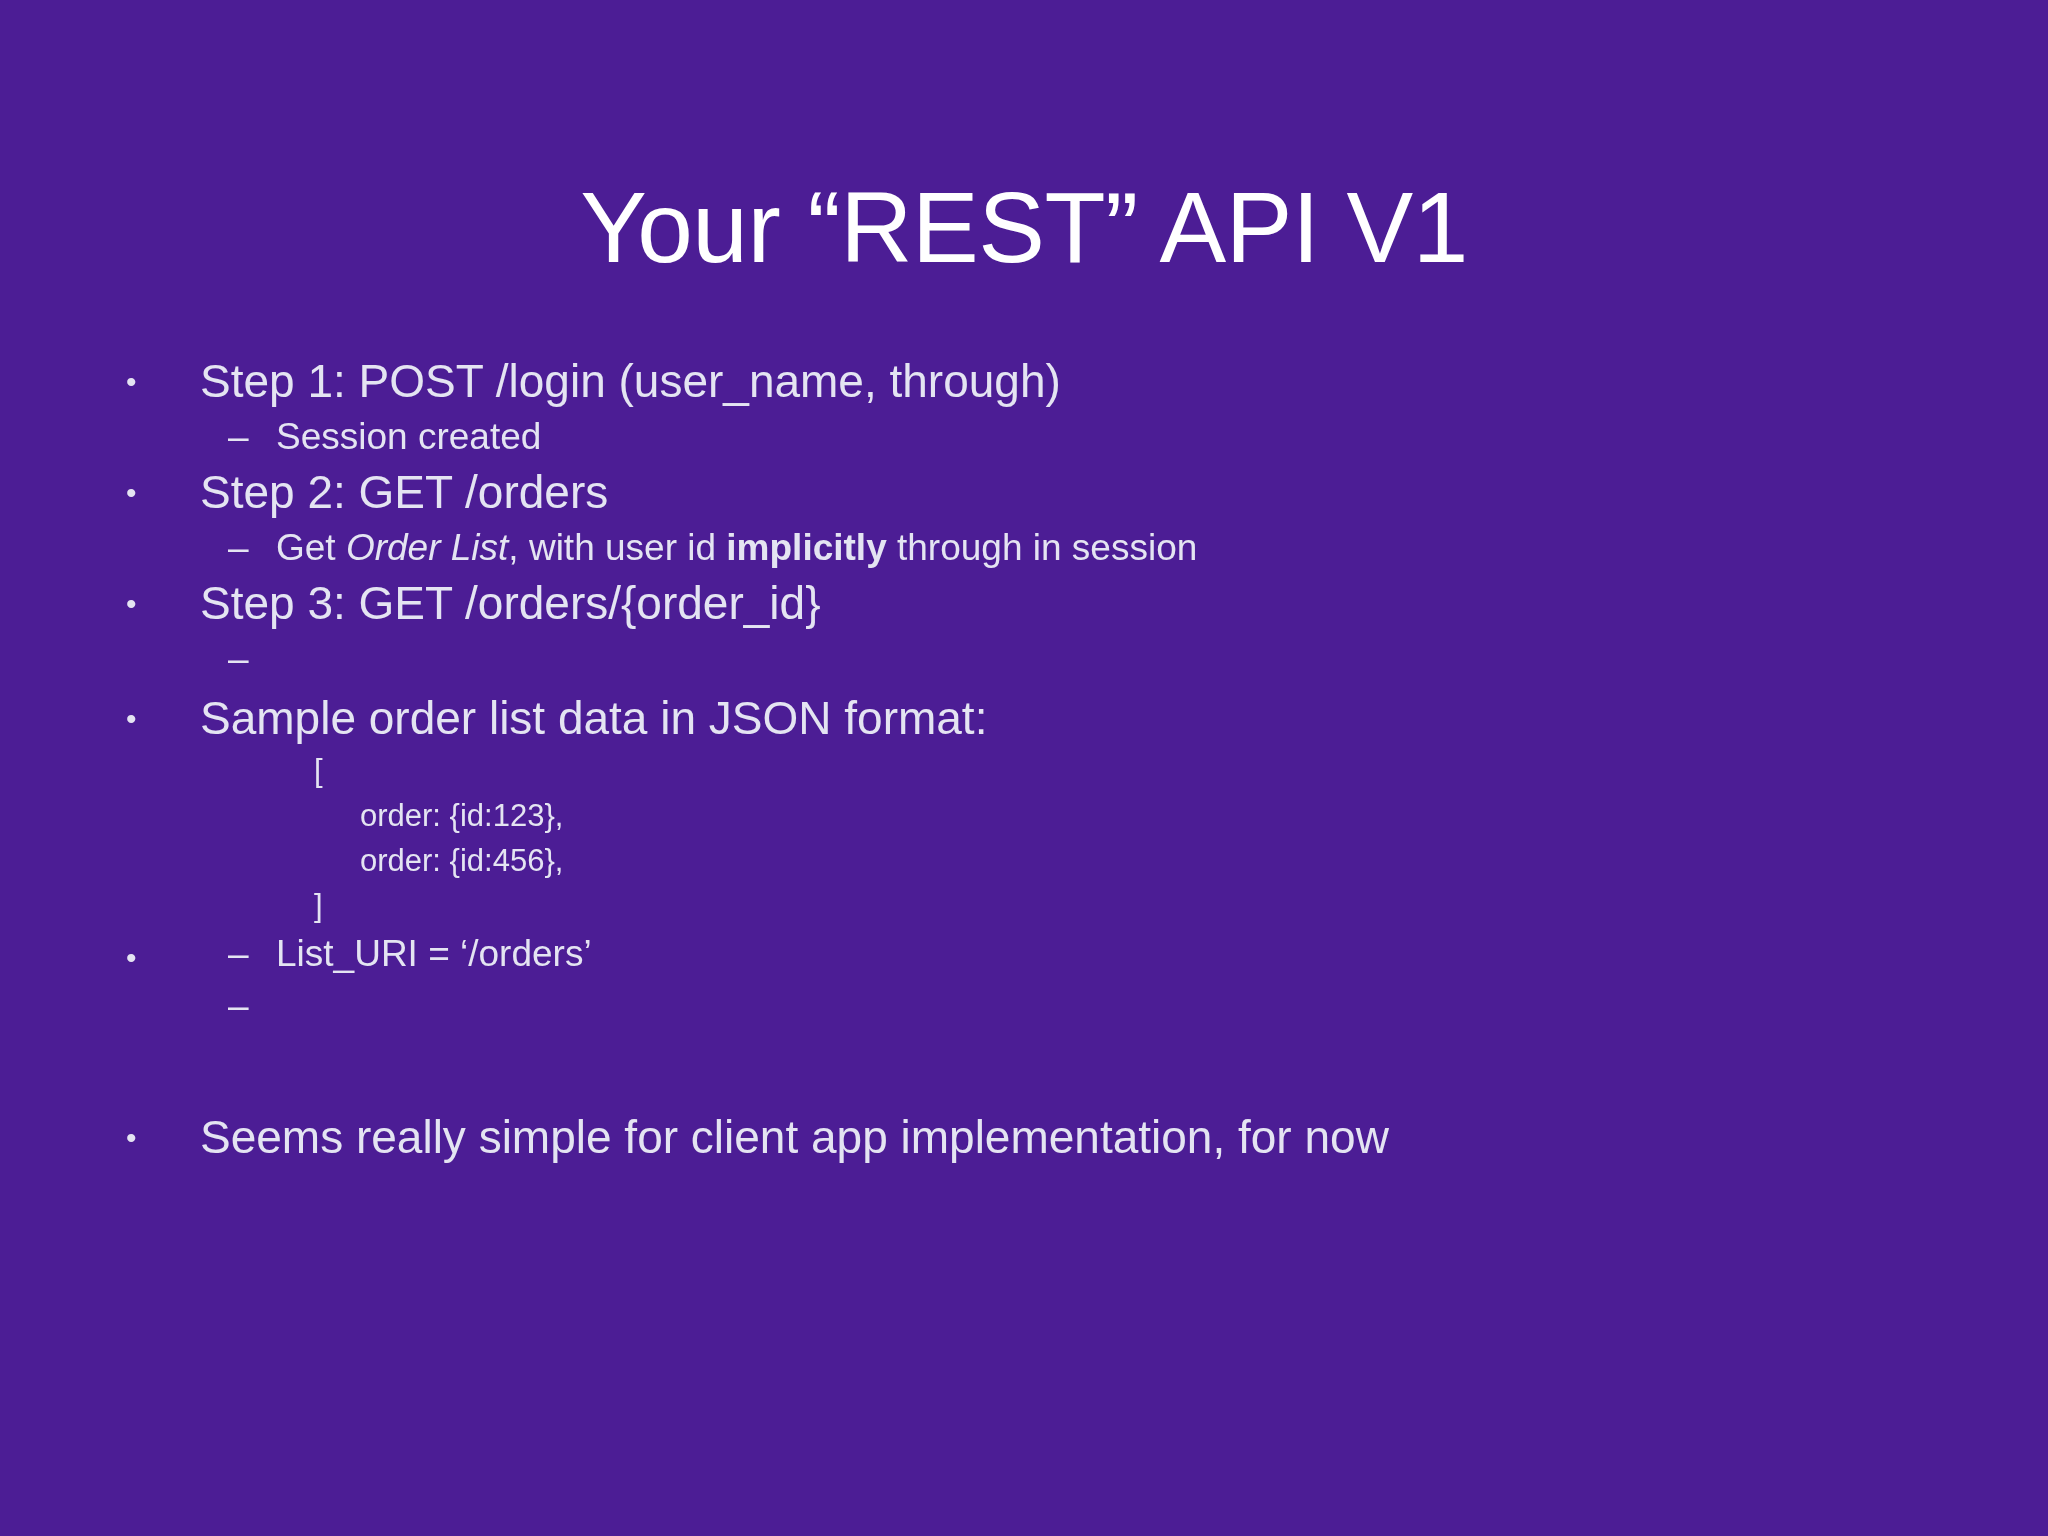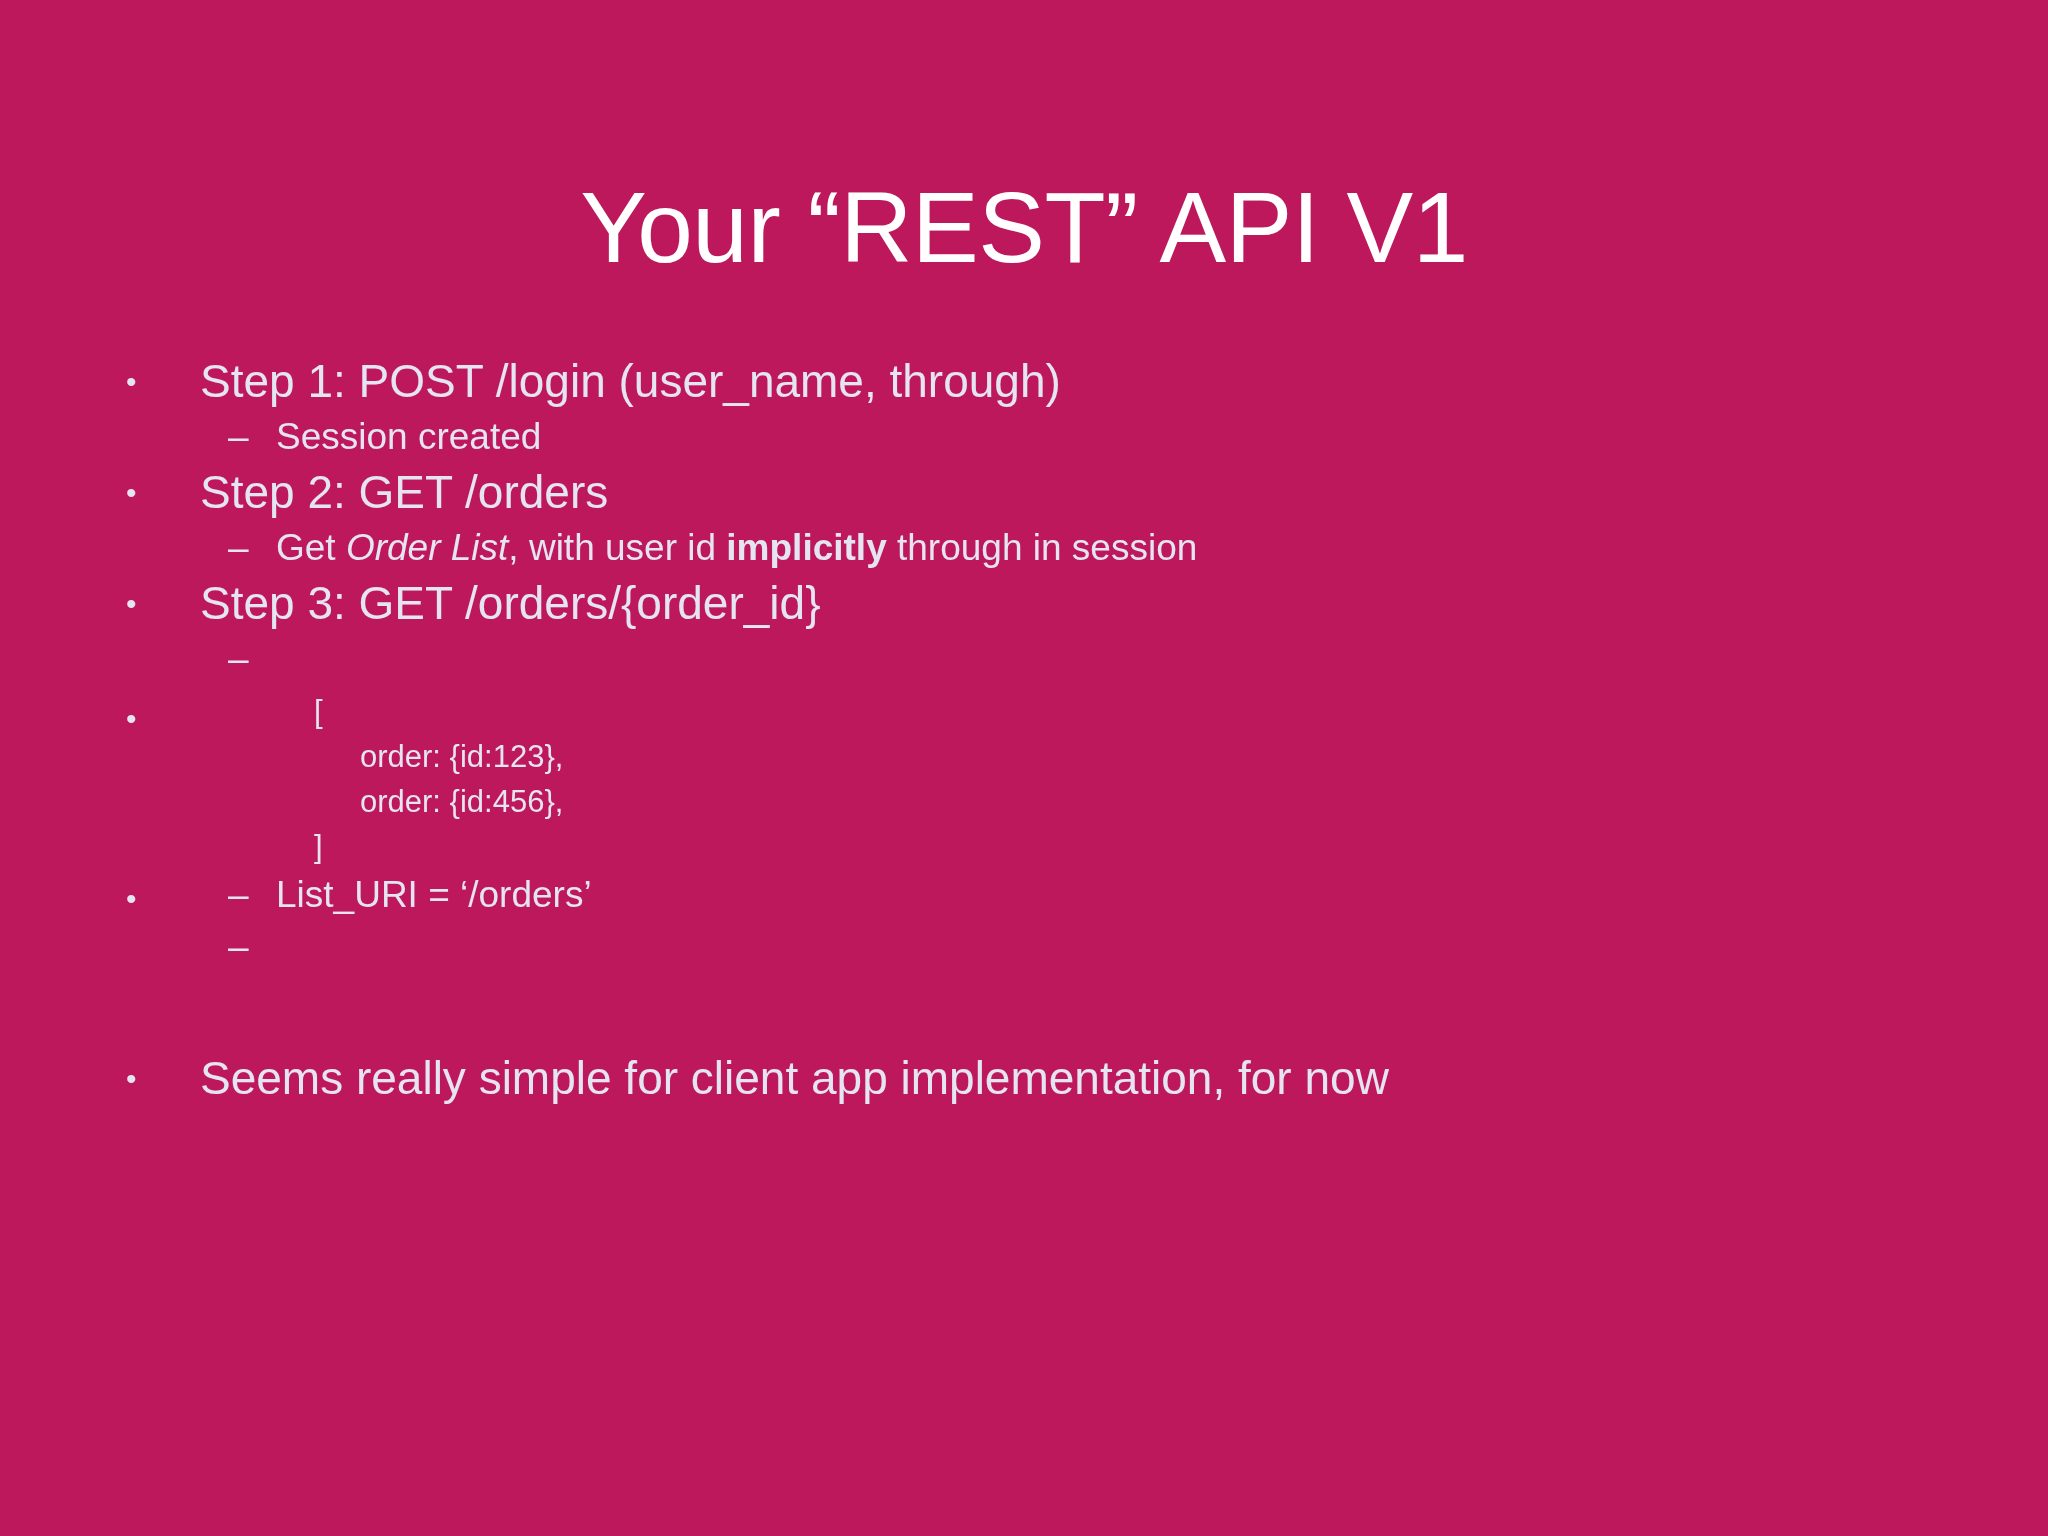--- a/index.html
+++ b/index.html
@@ -12,21 +12,21 @@
     height: 1536px;
     overflow: hidden;
     font-family: "Liberation Sans", sans-serif;
     -webkit-font-smoothing: antialiased;
   }
 
   #slide {
     position: relative;
     width: 2048px;
     height: 1536px;
-    background: #be185d;
+    background: #4c1d95;
     box-sizing: border-box;
   }
 
   
   #slide-title {
     position: absolute;
     left: 0;
     top: 108px;
     width: 2048px;
     text-align: center;
@@ -139,20 +139,21 @@
     </div>
 
     <div class="line lvl2">
       <span class="marker">–</span>
     </div>
 
     <div class="spacer-1"></div>
 
     <div class="line lvl1">
       <span class="marker">•</span>
+      <span>Sample order list data in JSON format:</span>
     </div>
 
     <div class="line code ind1">[</div>
     <div class="line code ind2">order: {id:123},</div>
     <div class="line code ind2">order: {id:456},</div>
     <div class="line code ind1">]</div>
 
     <div class="line lvl1">
       <span class="marker">•</span>
     </div>

